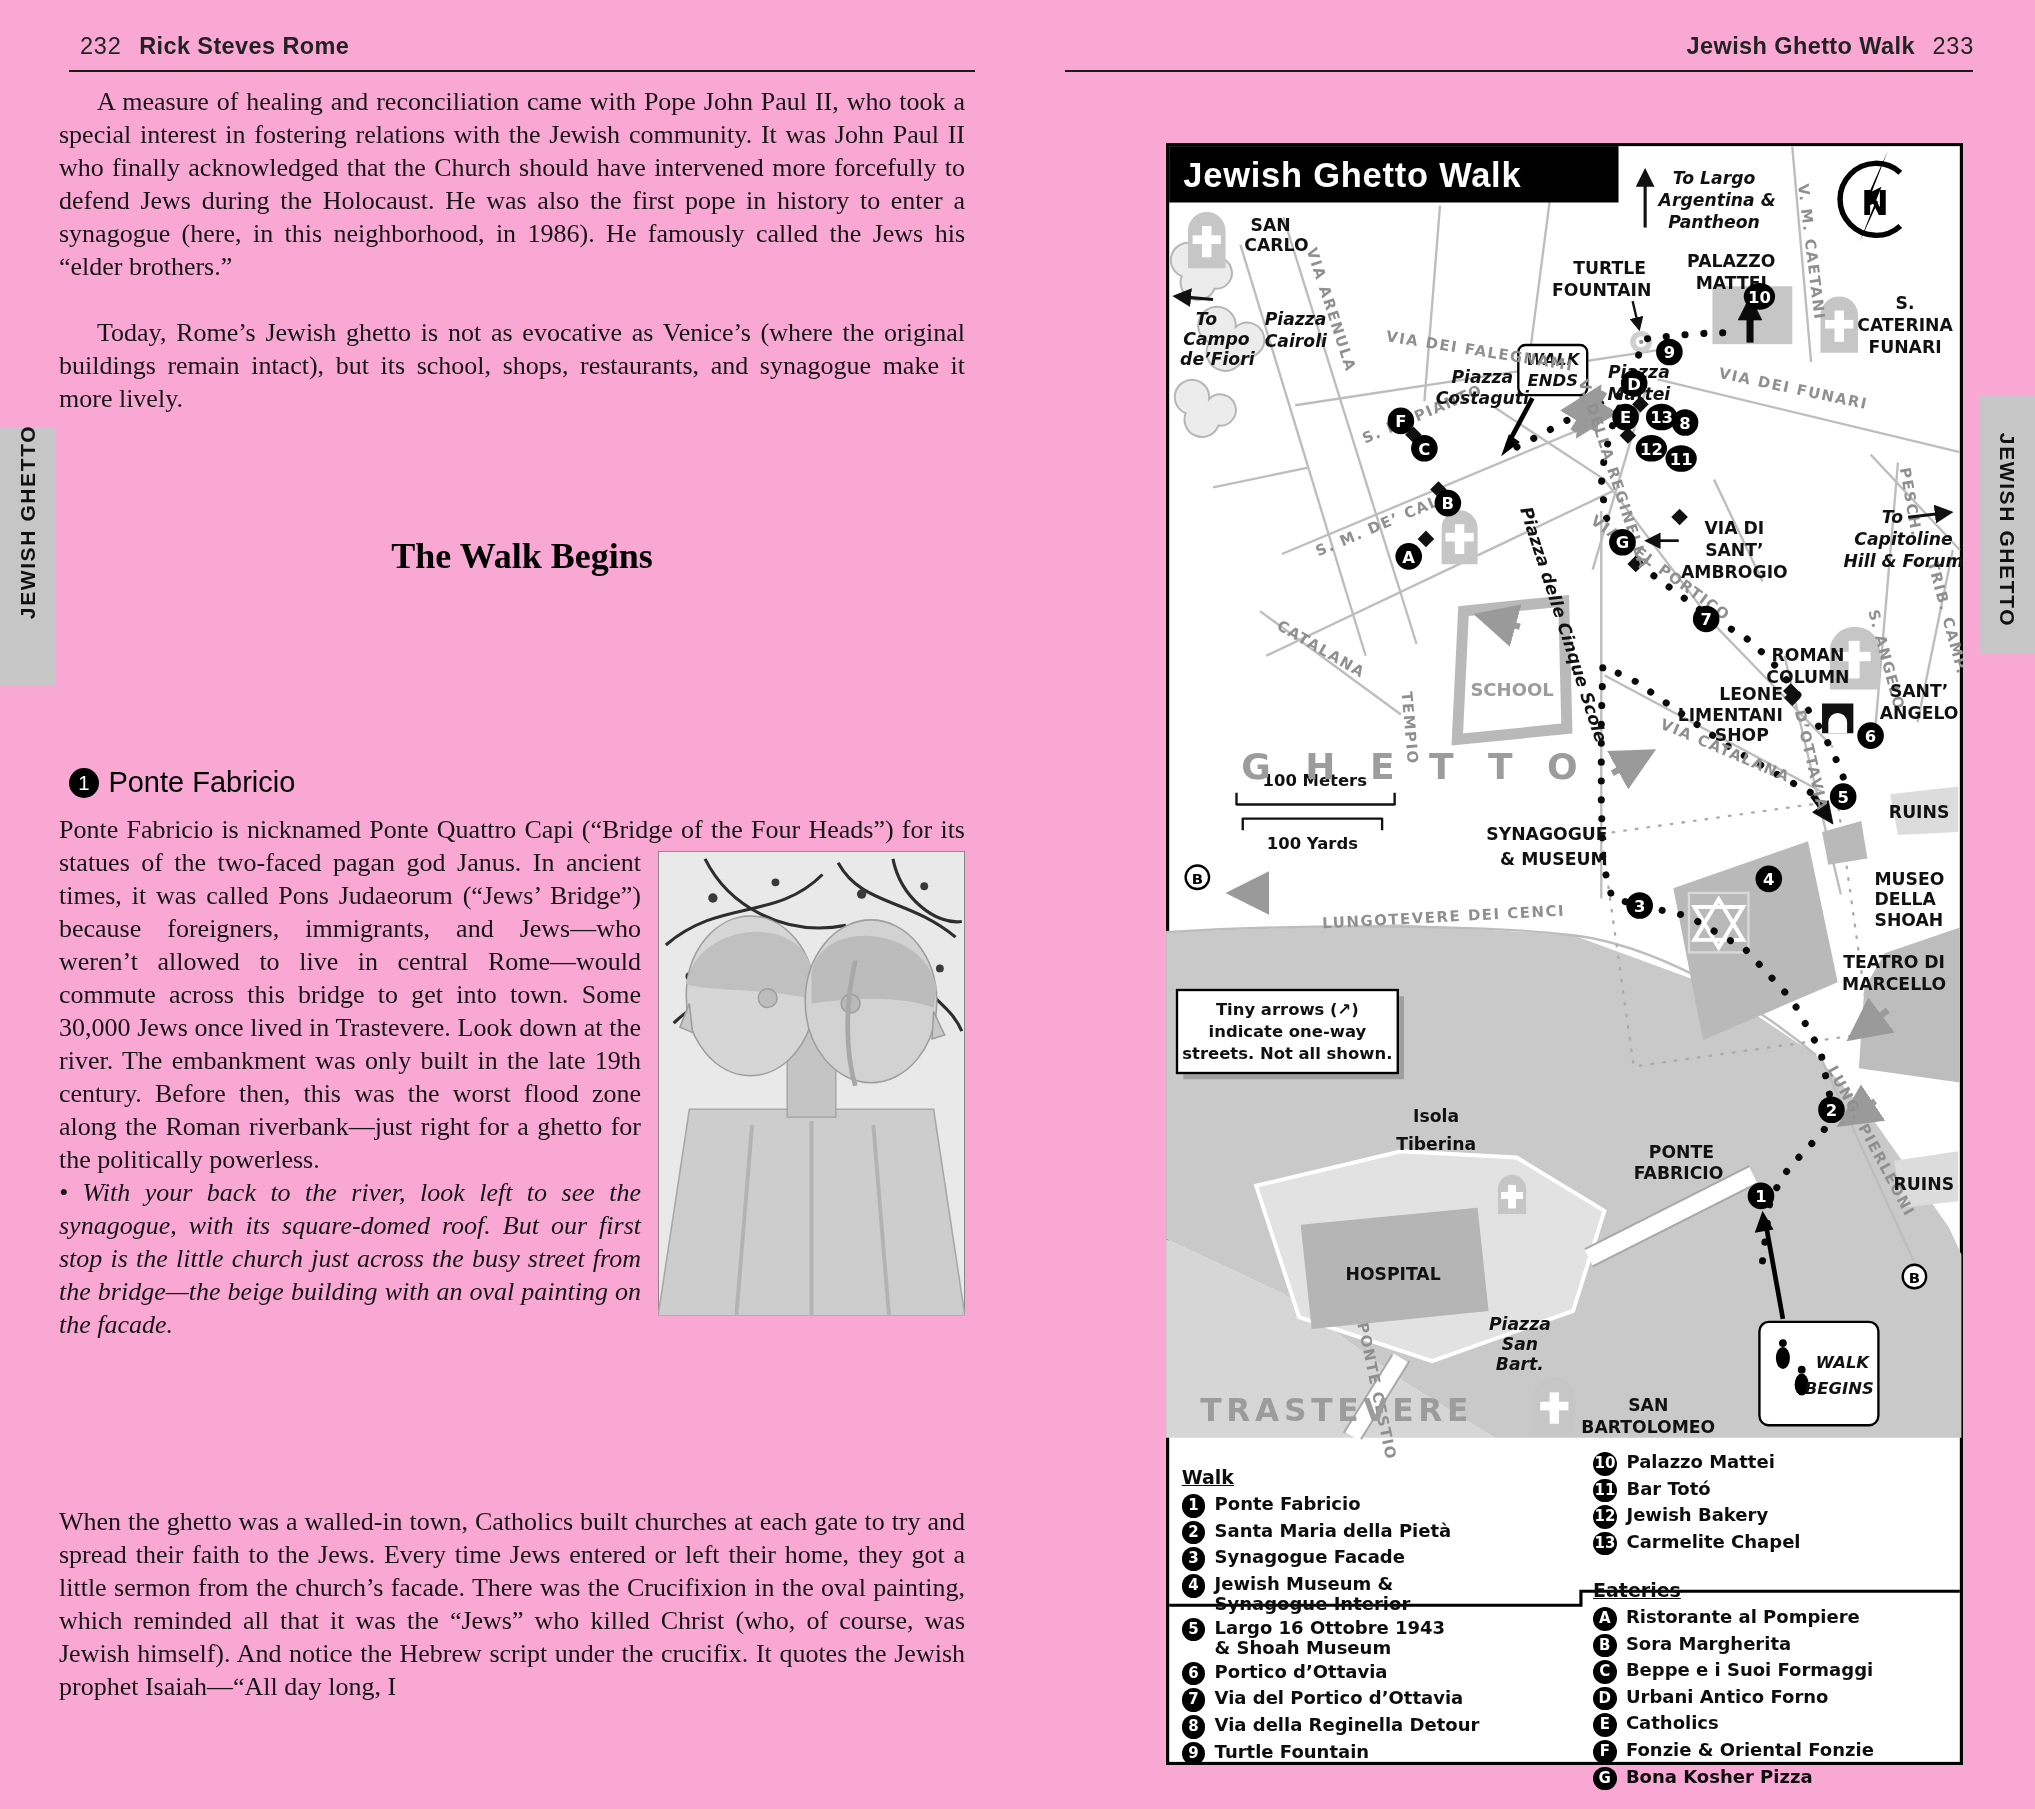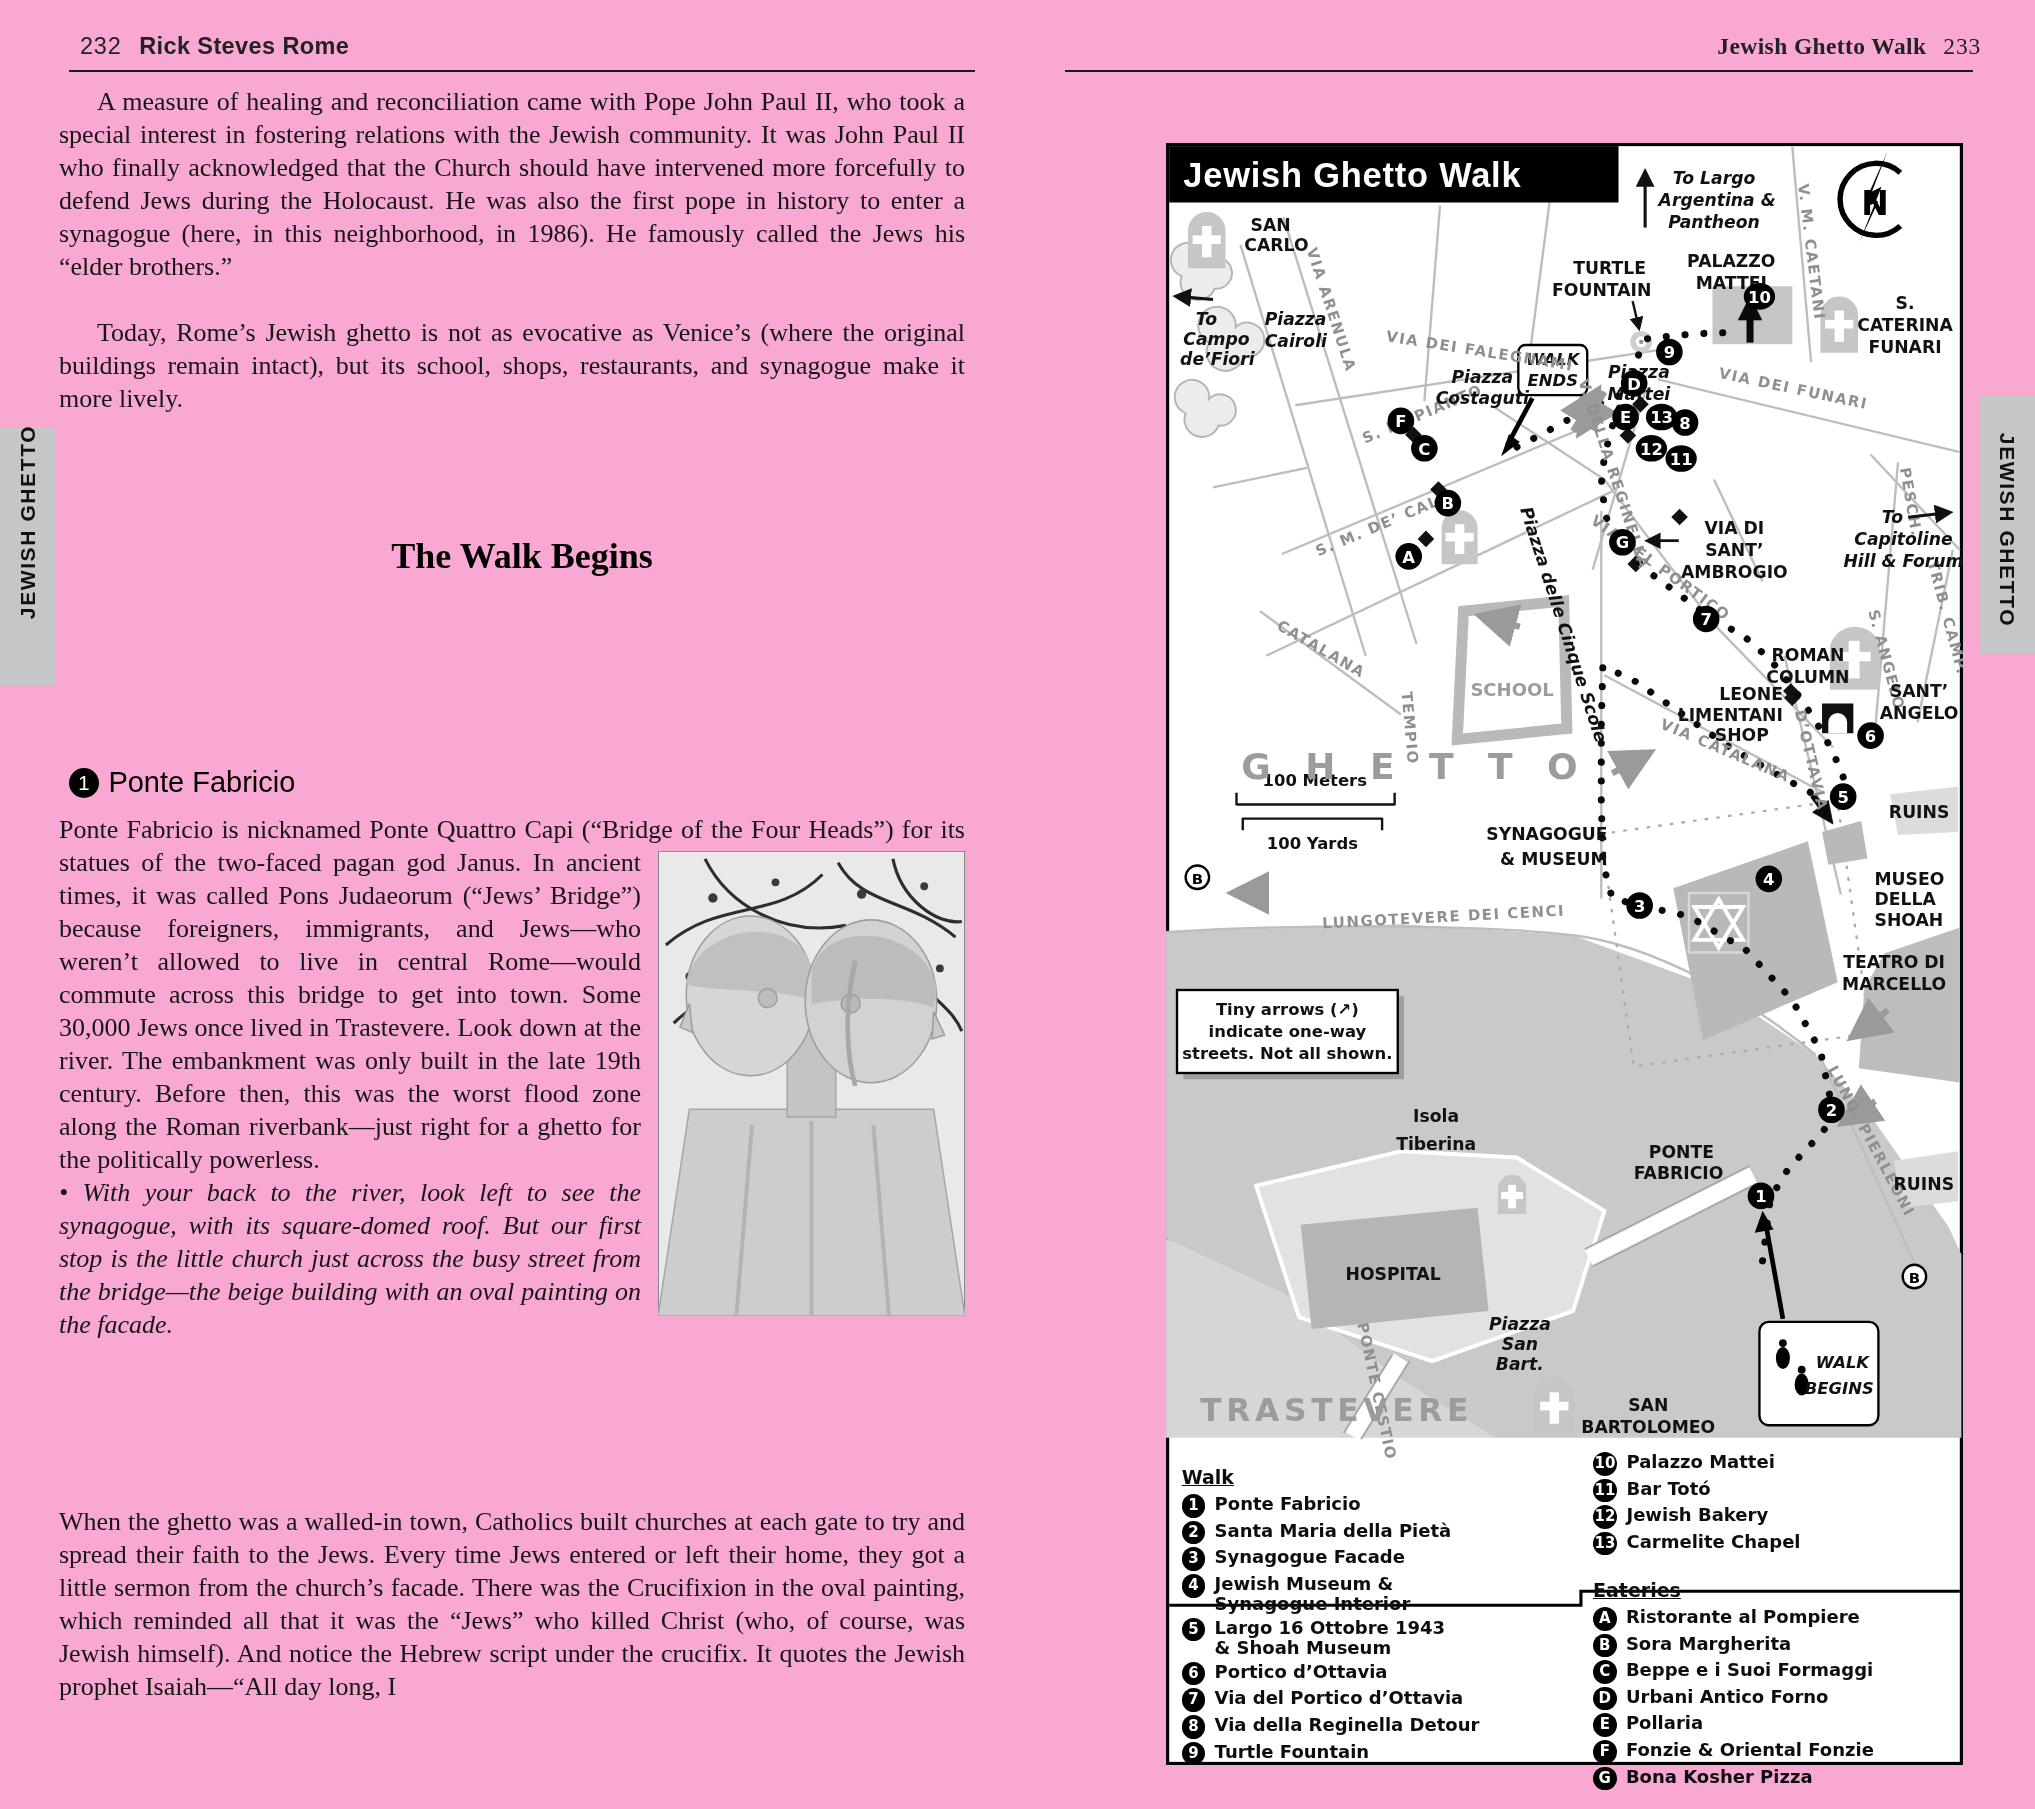--- a/index.html
+++ b/index.html
@@ -1,21 +1,21 @@
 <!DOCTYPE html>
 <html style="font-size:12.5px"><head>
 <meta charset="utf-8">
 <style>
   html,body{margin:0;padding:0;background:#ffffff;}
   #page{position:relative;width:2035px;height:1809px;background:#f9a8d4;overflow:hidden;
         font-family:"Liberation Serif",serif;color:#161616;}
   
   .runhead{position:absolute;top:33px;font-family:"Liberation Sans",sans-serif;font-size:23.5px;color:#222;}
   #lp-head{left:69px;}
-  #rp-head{right:43px;font-family:Liberation Serif, serif;}
+  #rp-head{right:50px;}
   .pagenum{font-weight:normal;letter-spacing:0.8px;margin:0 11px;}
   .headtitle{font-weight:bold;letter-spacing:0.4px;}
   .headrule{position:absolute;height:2.3px;background:#1a1a1a;top:70px;}
   #lp-rule{left:69px;width:906px;}
   #rp-rule{left:1065px;width:908px;}
   
   .tab{position:absolute;background:#c6c6c6;}
   #tab-left{left:0;top:427px;width:56px;height:258px;}
   #tab-right{left:1979px;top:395px;width:56px;height:258px;}
   .tabtext{position:absolute;font-family:"Liberation Sans",sans-serif;font-weight:bold;
@@ -650,21 +650,21 @@
         </div>
         <div class="legrow">
           <span class="legdisc">D</span>
           <span class="leglines">
             <span>Urbani Antico Forno</span>
           </span>
         </div>
         <div class="legrow">
           <span class="legdisc">E</span>
           <span class="leglines">
-            <span>Pollaria</span>
+            <span>Catholics</span>
           </span>
         </div>
         <div class="legrow">
           <span class="legdisc">F</span>
           <span class="leglines">
             <span>Fonzie &amp; Oriental Fonzie</span>
           </span>
         </div>
         <div class="legrow">
           <span class="legdisc">G</span>

